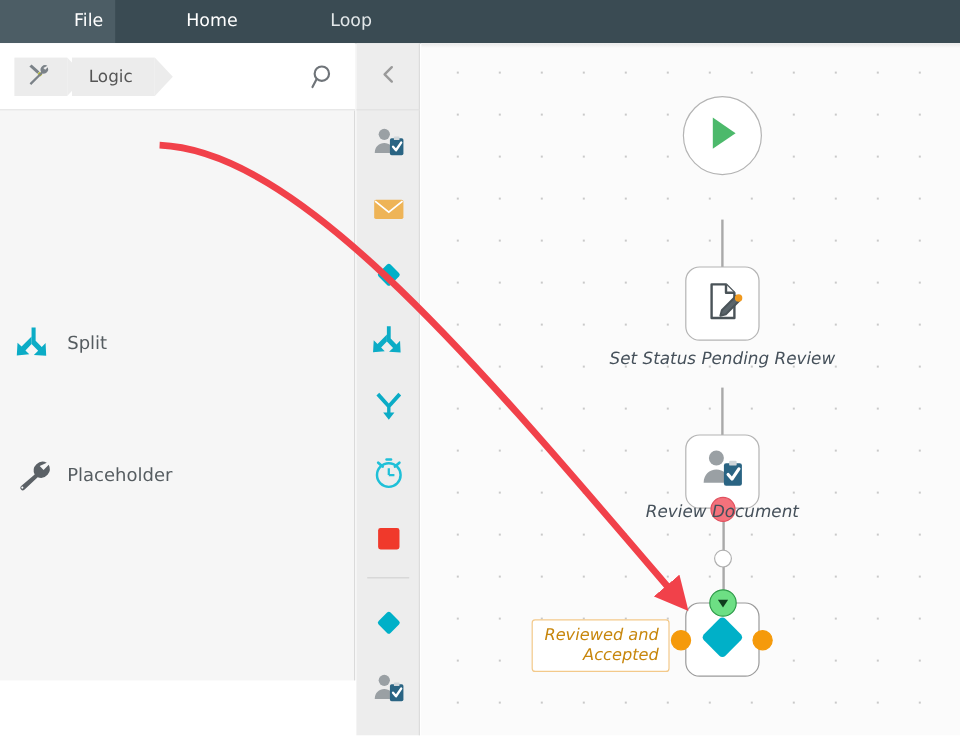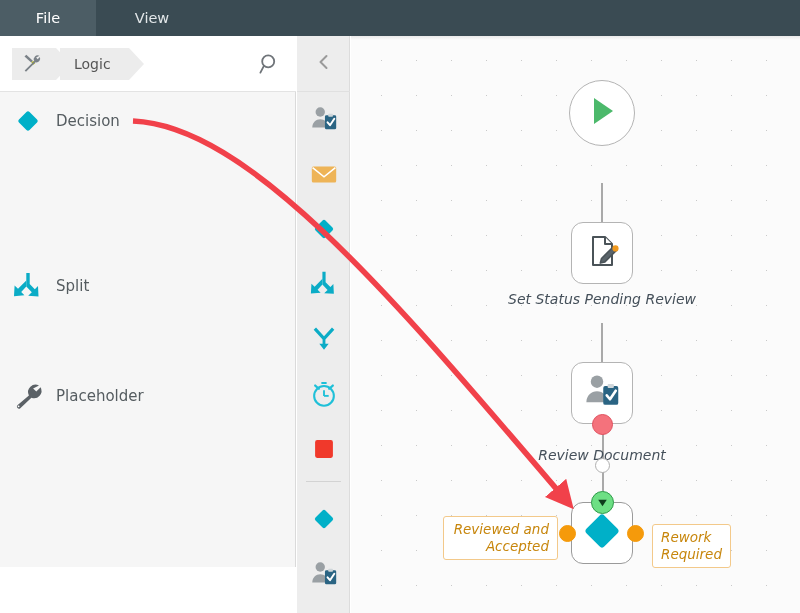--- a/index.html
+++ b/index.html
@@ -12,21 +12,21 @@
 
   #app { position: relative; width: 800px; height: 613px; }
 
   
   #menubar {
     position: absolute; left: 0; top: 0; width: 800px; height: 36px;
     background: #3a4b53;
     display: flex; align-items: stretch;
   }
   .menu-item {
-    display: flex; align-items: center; justify-content: center;
+    display: flex; align-items: center; justify-content: flex-end;
     color: #ffffff; font-size: 14.5px;
     padding: 16px 10px;
     height: 36px;
   }
   .menu-item.active { background: #4c5d65; color: #ffffff; }
   #menu-file { width: 96px; }
   #menu-home { width: 112px; }
   #menu-view { width: 112px; color: #e2e7e9; }
 
   
@@ -139,22 +139,25 @@
 </style>
 </head>
 <body>
 
 <div id="app">
 
   <div id="menubar">
     <div class="menu-item active" id="menu-file">
       <span>File</span>
     </div>
+    <div class="menu-item" id="menu-home">
+      <span>Home</span>
+    </div>
     <div class="menu-item" id="menu-view">
-      <span>View</span>
+      <span>Loop</span>
     </div>
   </div>
 
   <div id="leftpanel">
 
     <div id="crumbbar">
       <div class="crumb-wrap">
         <div class="crumb first">
           <span>
             <svg width="20" height="20" viewBox="0 0 24 24">
@@ -172,28 +175,20 @@
       <div id="search-icon-btn">
         <svg width="24" height="24" viewBox="0 0 24 24">
           <circle cx="10.2" cy="9.4" r="6" fill="none" stroke="#6f7479" stroke-width="1.8"></circle>
           <line x1="5.9" y1="13.9" x2="2.4" y2="20.6" stroke="#6f7479" stroke-width="1.8" stroke-linecap="round"></line>
         </svg>
       </div>
     </div>
 
     <div id="palette-list">
 
-      <div class="pal-item" style="top:0px">
-        <div class="pal-icon">
-          <svg width="32" height="32" viewBox="0 0 32 32">
-            <rect x="8.5" y="8.5" width="15" height="15" rx="2.2" transform="rotate(45 16 16)" fill="#00b0c8"></rect>
-          </svg>
-        </div>
-        <div class="pal-label">Decision</div>
-      </div>
 
 
 
       <div class="pal-item" style="top:165px">
         <div class="pal-icon">
           <svg width="32" height="32" viewBox="0 0 32 32">
             <path d="M14.3 3 L17.7 3 L17.7 14 L22.8 19.2 L26 15.9 L26.5 26.5 L16.2 25.8 L19.8 22.3 L14.3 16.6 Z" fill="#0bacc6"></path>
             <path d="M14.3 16.6 L9.2 22 L12.4 25.3 L2 26.2 L2.6 15.6 L6 18.8 L14.3 10.5 Z" fill="#0bacc6"></path>
           </svg>
         </div>
@@ -359,42 +354,41 @@
           <svg width="40" height="40" viewBox="0 0 32 32">
             <circle cx="12" cy="8.5" r="5" fill="#9aa0a4"></circle>
             <path d="M3.5 25 c0 -5.4 3.9 -8.8 8.5 -8.8 c4.6 0 8.5 3.4 8.5 8.8 z" fill="#9aa0a4"></path>
             <rect x="17" y="12" width="12" height="15" rx="1.5" fill="#2a6483"></rect>
             <rect x="20.5" y="10.4" width="5" height="3.2" rx="0.8" fill="#cfd6da"></rect>
             <polyline points="19.8,19.5 22.4,22.6 27,15.8" fill="none" stroke="#ffffff" stroke-width="2.1" stroke-linecap="round" stroke-linejoin="round"></polyline>
           </svg>
         </span>
       </div>
       <div class="port-dot-red" style="left:20.5px; top:52px;"></div>
-      <div class="node-caption" style="left:-79px; top:84px;">Review Document</div>
+      <div class="node-caption" style="left:-79px; top:56px;">Review Document</div>
       <div class="port-dot-white" style="left:23.5px; top:96px;"></div>
     </div>
 
     <div class="node" style="left:220px; top:466px;">
       <div class="node-shape-rect sel">
         <span>
           <svg width="44" height="44" viewBox="0 0 32 32">
             <rect x="6.8" y="6.8" width="18.4" height="18.4" rx="2.6" transform="rotate(45 16 16)" fill="#00b0c8"></rect>
           </svg>
         </span>
       </div>
       <div class="port-dot-green" style="left:19.5px; top:-11px;">
         <svg width="13" height="13" viewBox="0 0 14 14">
           <path d="M2.4 4 L11.6 4 L7 11 Z" fill="#0f3d1c"></path>
         </svg>
       </div>
       <div class="port-dot-orange" style="left:-12px; top:22.5px;"></div>
       <div class="port-dot-orange" style="left:56px; top:22.5px;"></div>
       <div class="edge-label" style="left:-128px; top:14px; width:115px;">Reviewed and
 Accepted</div>
-      <div class="edge-label right" style="left:81px; top:22px;">Rework Required</div>
     </div>
   </div>
 
   <svg id="annotation-arrow">
     <defs>
       <marker id="redhead" markerWidth="5" markerHeight="5" refX="2.6" refY="2.5" orient="auto">
         <path d="M0,0 L5,2.5 L0,5 z" fill="#f1414a"></path>
       </marker>
     </defs>
     <path d="M133,121 C 250,126 395,300 565,499" fill="none" stroke="#f1414a" stroke-width="5.6" stroke-linecap="butt" marker-end="url(#redhead)"></path>

